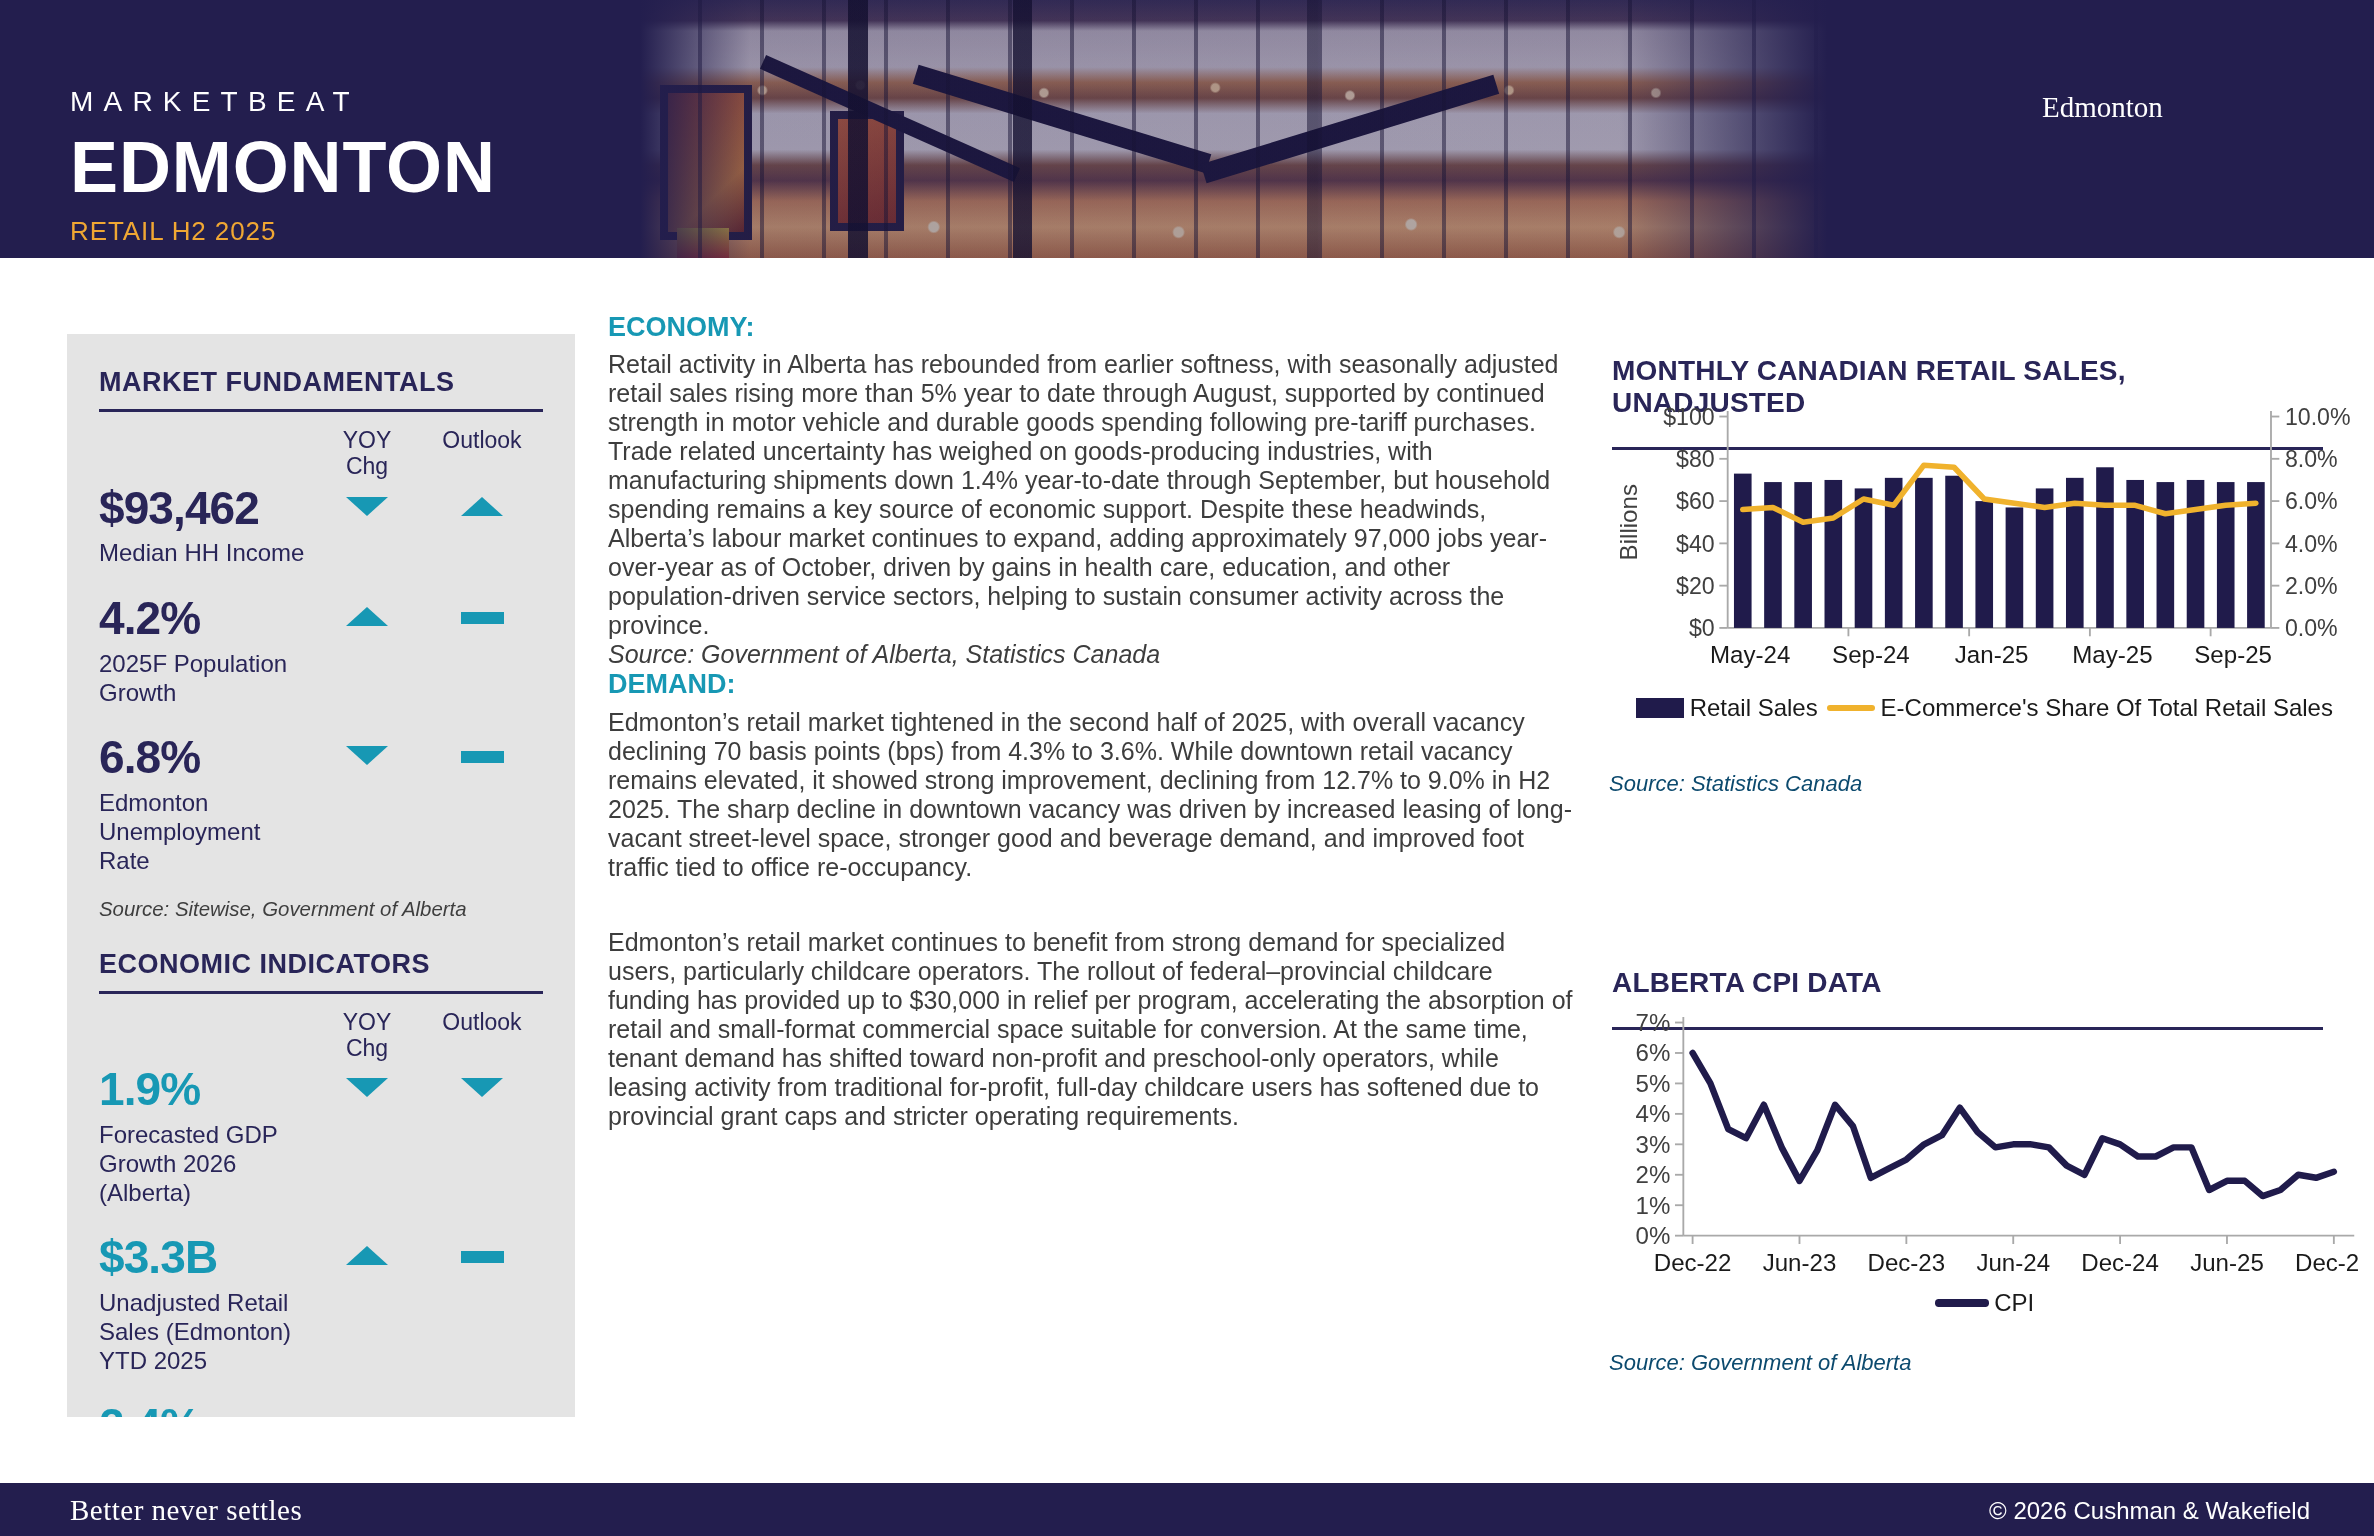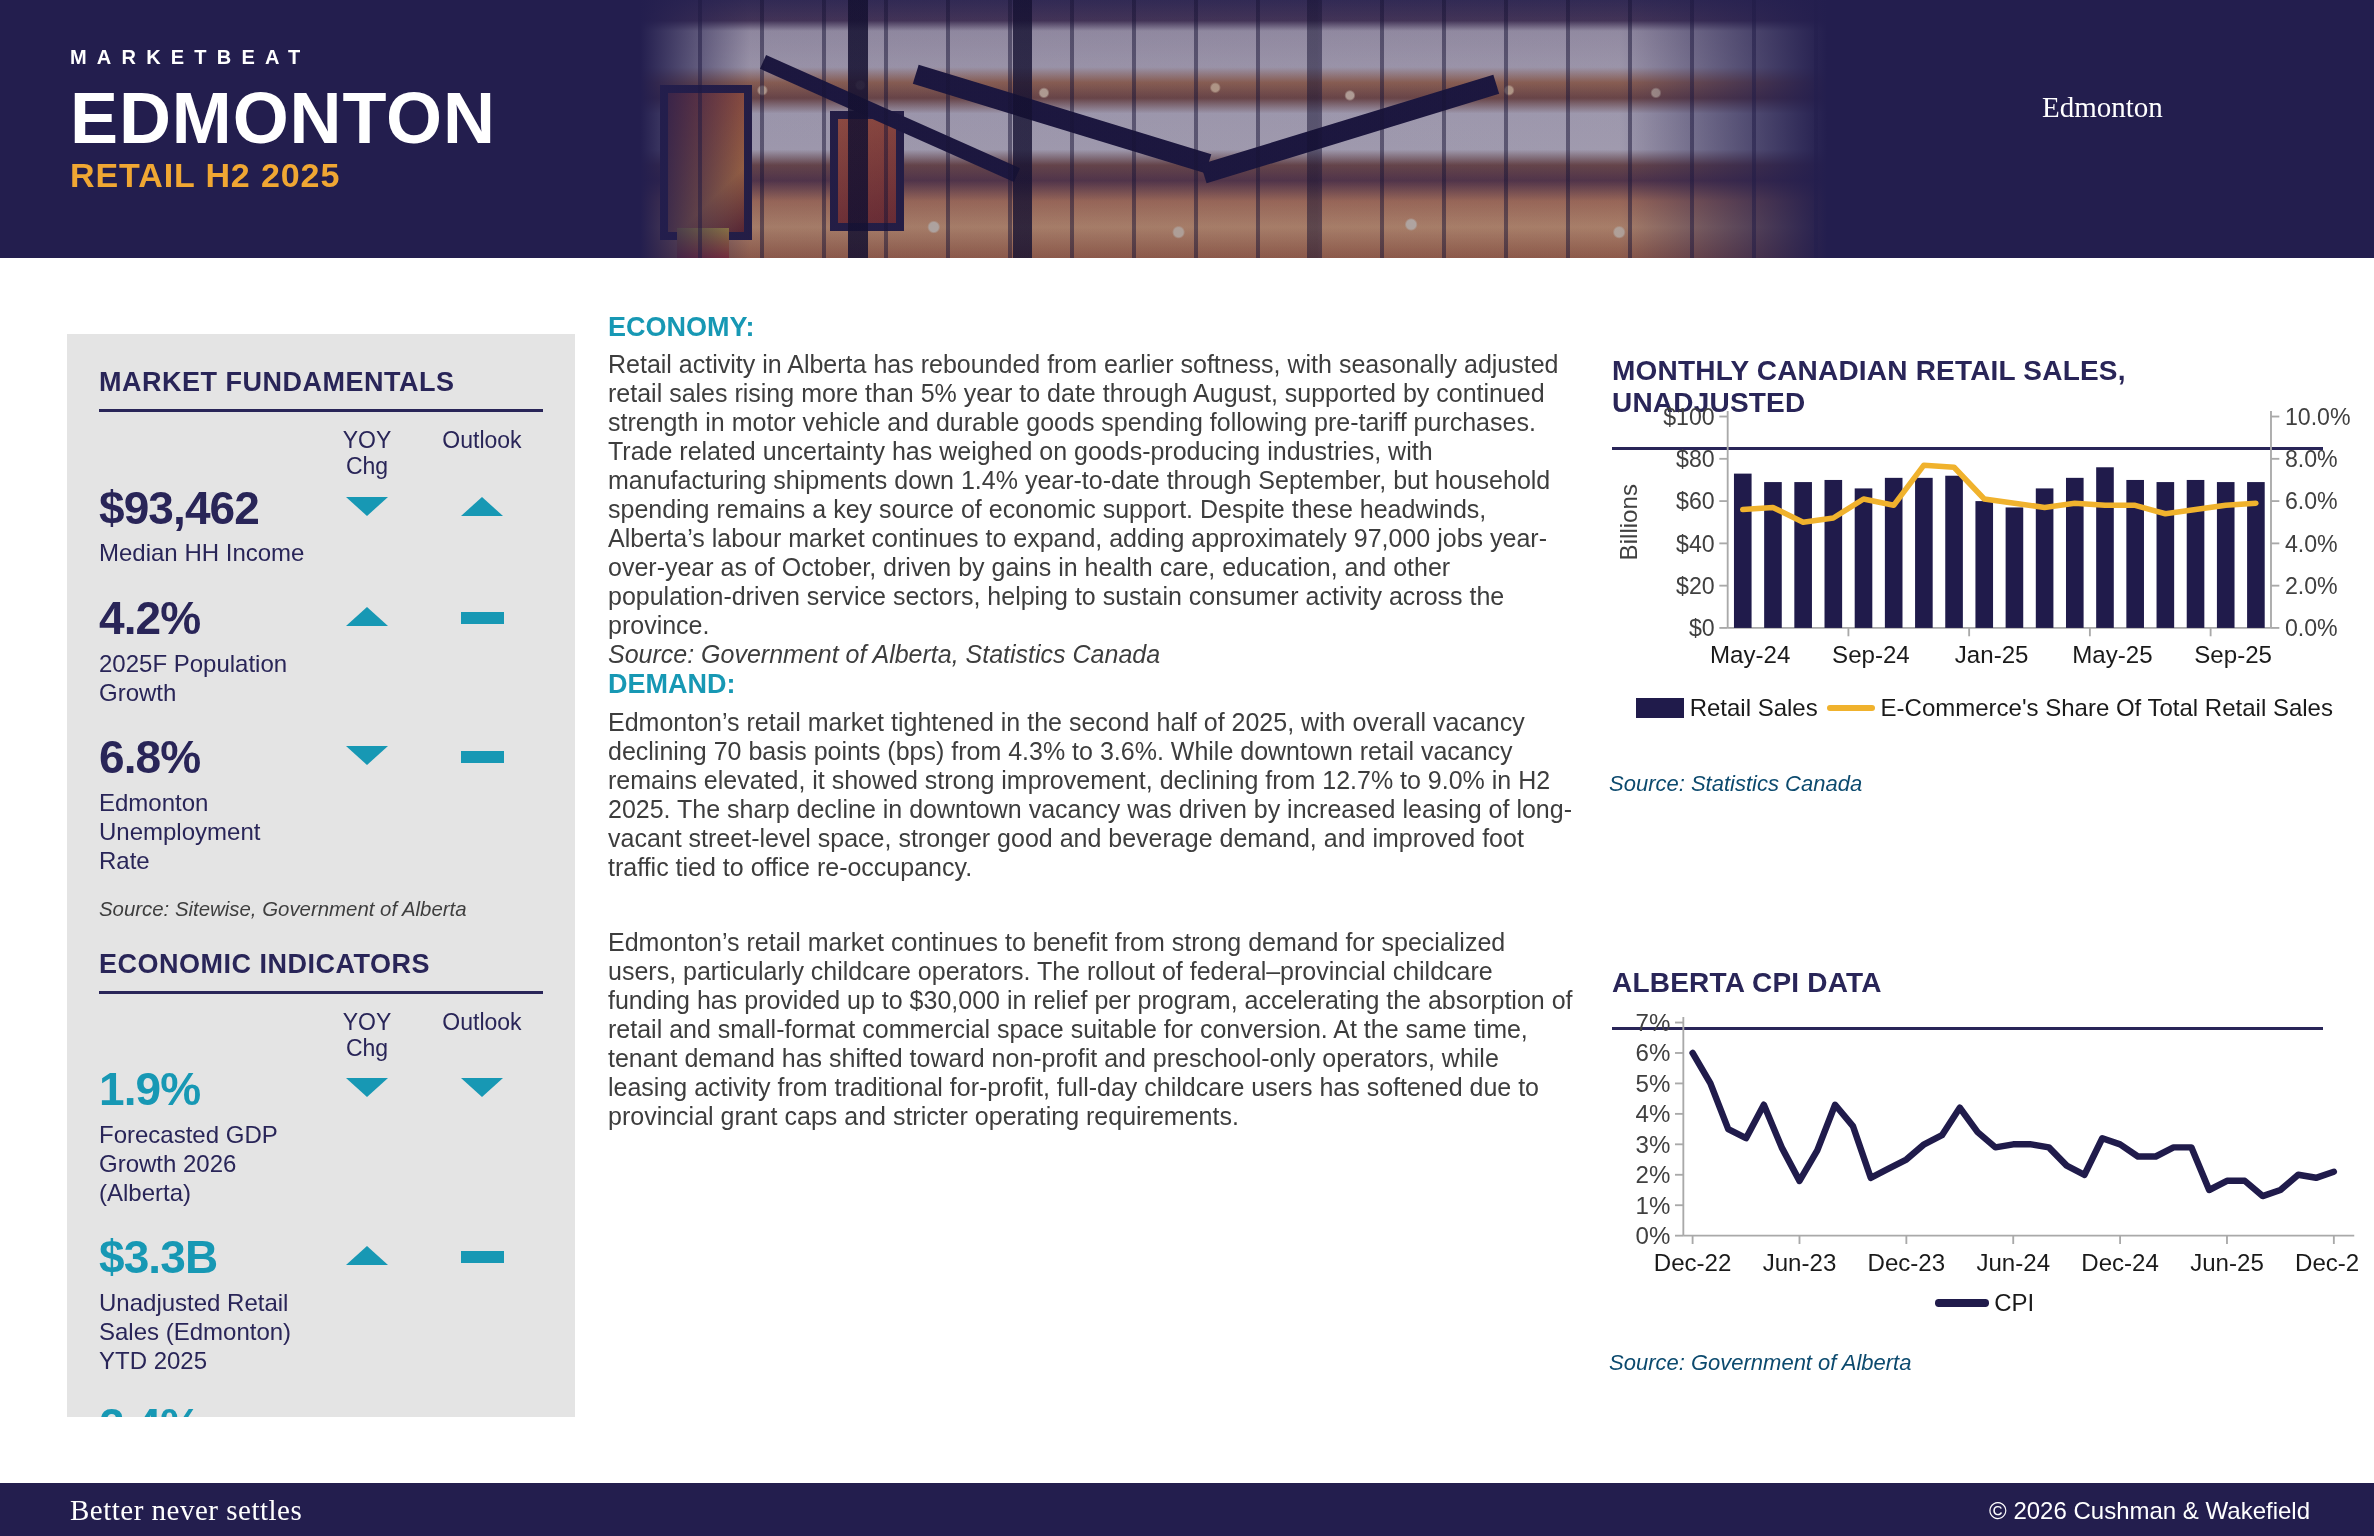--- a/index.html
+++ b/index.html
@@ -51,23 +51,23 @@
   .stair3{left:111px;top:111px;width:278px;height:15px;transform:rotate(24deg);}
   .frame{position:absolute;border:8.3px solid #241d40;}
   .frame1{left:20.4px;top:85px;width:76px;height:139px;background:linear-gradient(135deg,#b5472f,#e08a3c 70%,#7a2a22);}
   .frame2{left:190px;top:111px;width:58px;height:104px;background:linear-gradient(160deg,#c9643a,#8f3326);}
   .poster{position:absolute;left:37px;top:228px;width:52px;height:30px;background:linear-gradient(180deg,#e6c33c,#c23a2c);}
   .ph-tint{background:
       linear-gradient(90deg,#231e4e 0%, rgba(35,30,78,.22) 9%, rgba(35,30,78,.2) 80%, #231e4e 97%),
       linear-gradient(0deg, rgba(35,30,78,.2), rgba(35,30,78,.2));}
 
   .masthead-text{position:absolute;left:70px;top:46px;}
-  .kicker{color:#fff;font-size:20px;font-weight:bold;letter-spacing:10.2px;}
+  .kicker{color:#fff;font-size:28px;font-weight:normal;letter-spacing:10.2px;margin-top:40px;}
   .doc-title{color:#fff;font-size:72px;font-weight:bold;letter-spacing:0.9px;line-height:1;margin-top:13px;}
-  .doc-sub{color:var(--orange-sub);font-size:34px;font-weight:700;letter-spacing:0.9px;margin-top:2px;}
+  .doc-sub{color:var(--orange-sub);font-size:26px;font-weight:400;letter-spacing:0.9px;margin-top:13px;}
 
   .brand{position:absolute;left:1934px;top:85px;}
   .brand-row{display:flex;align-items:flex-start;}
   .brand-icon{width:93px;height:76px;margin-right:15px;}
   .brand-name{color:#fff;font-size:32px;font-weight:bold;letter-spacing:2.8px;line-height:1.15;}
   .brand-office{color:#fff;font-family:"Liberation Serif", serif;font-size:29px;margin:5.6px 0 0 108px;}
 
   
   .sidebar{position:absolute;left:67px;top:334px;width:508px;height:1083px;background:var(--sidebar-bg);
            padding:33px 32px;box-sizing:border-box;overflow:hidden;}

